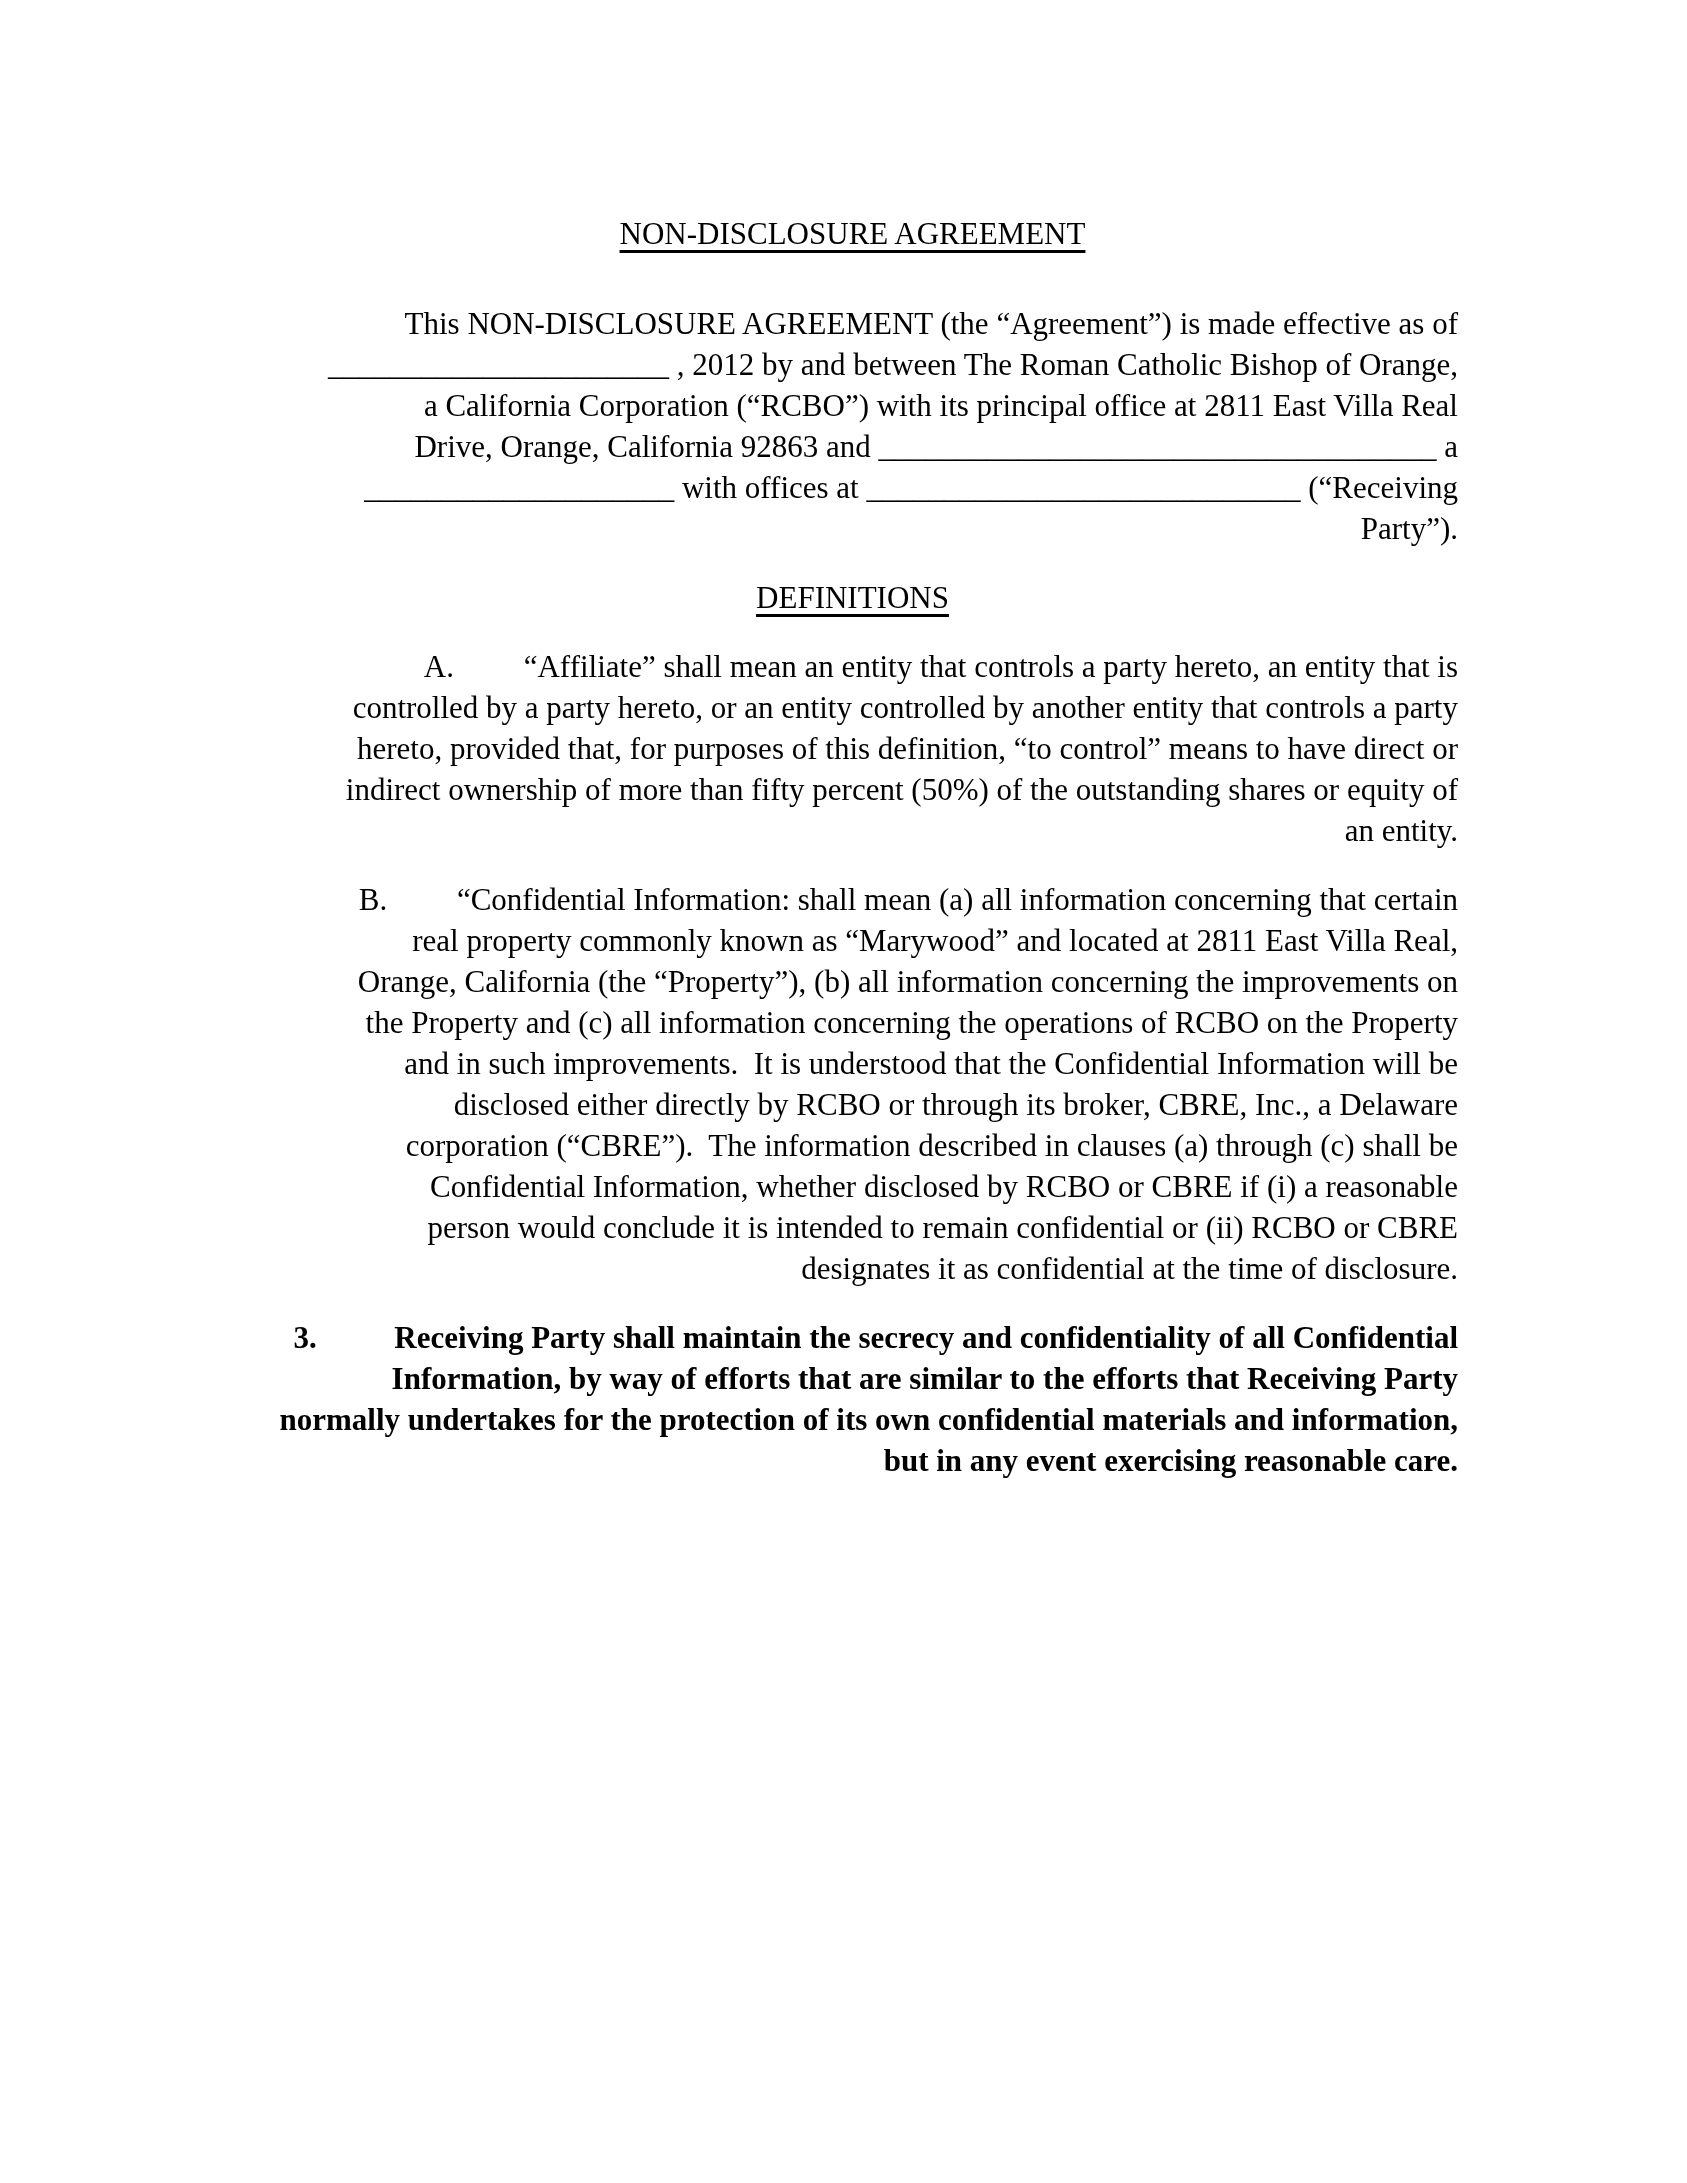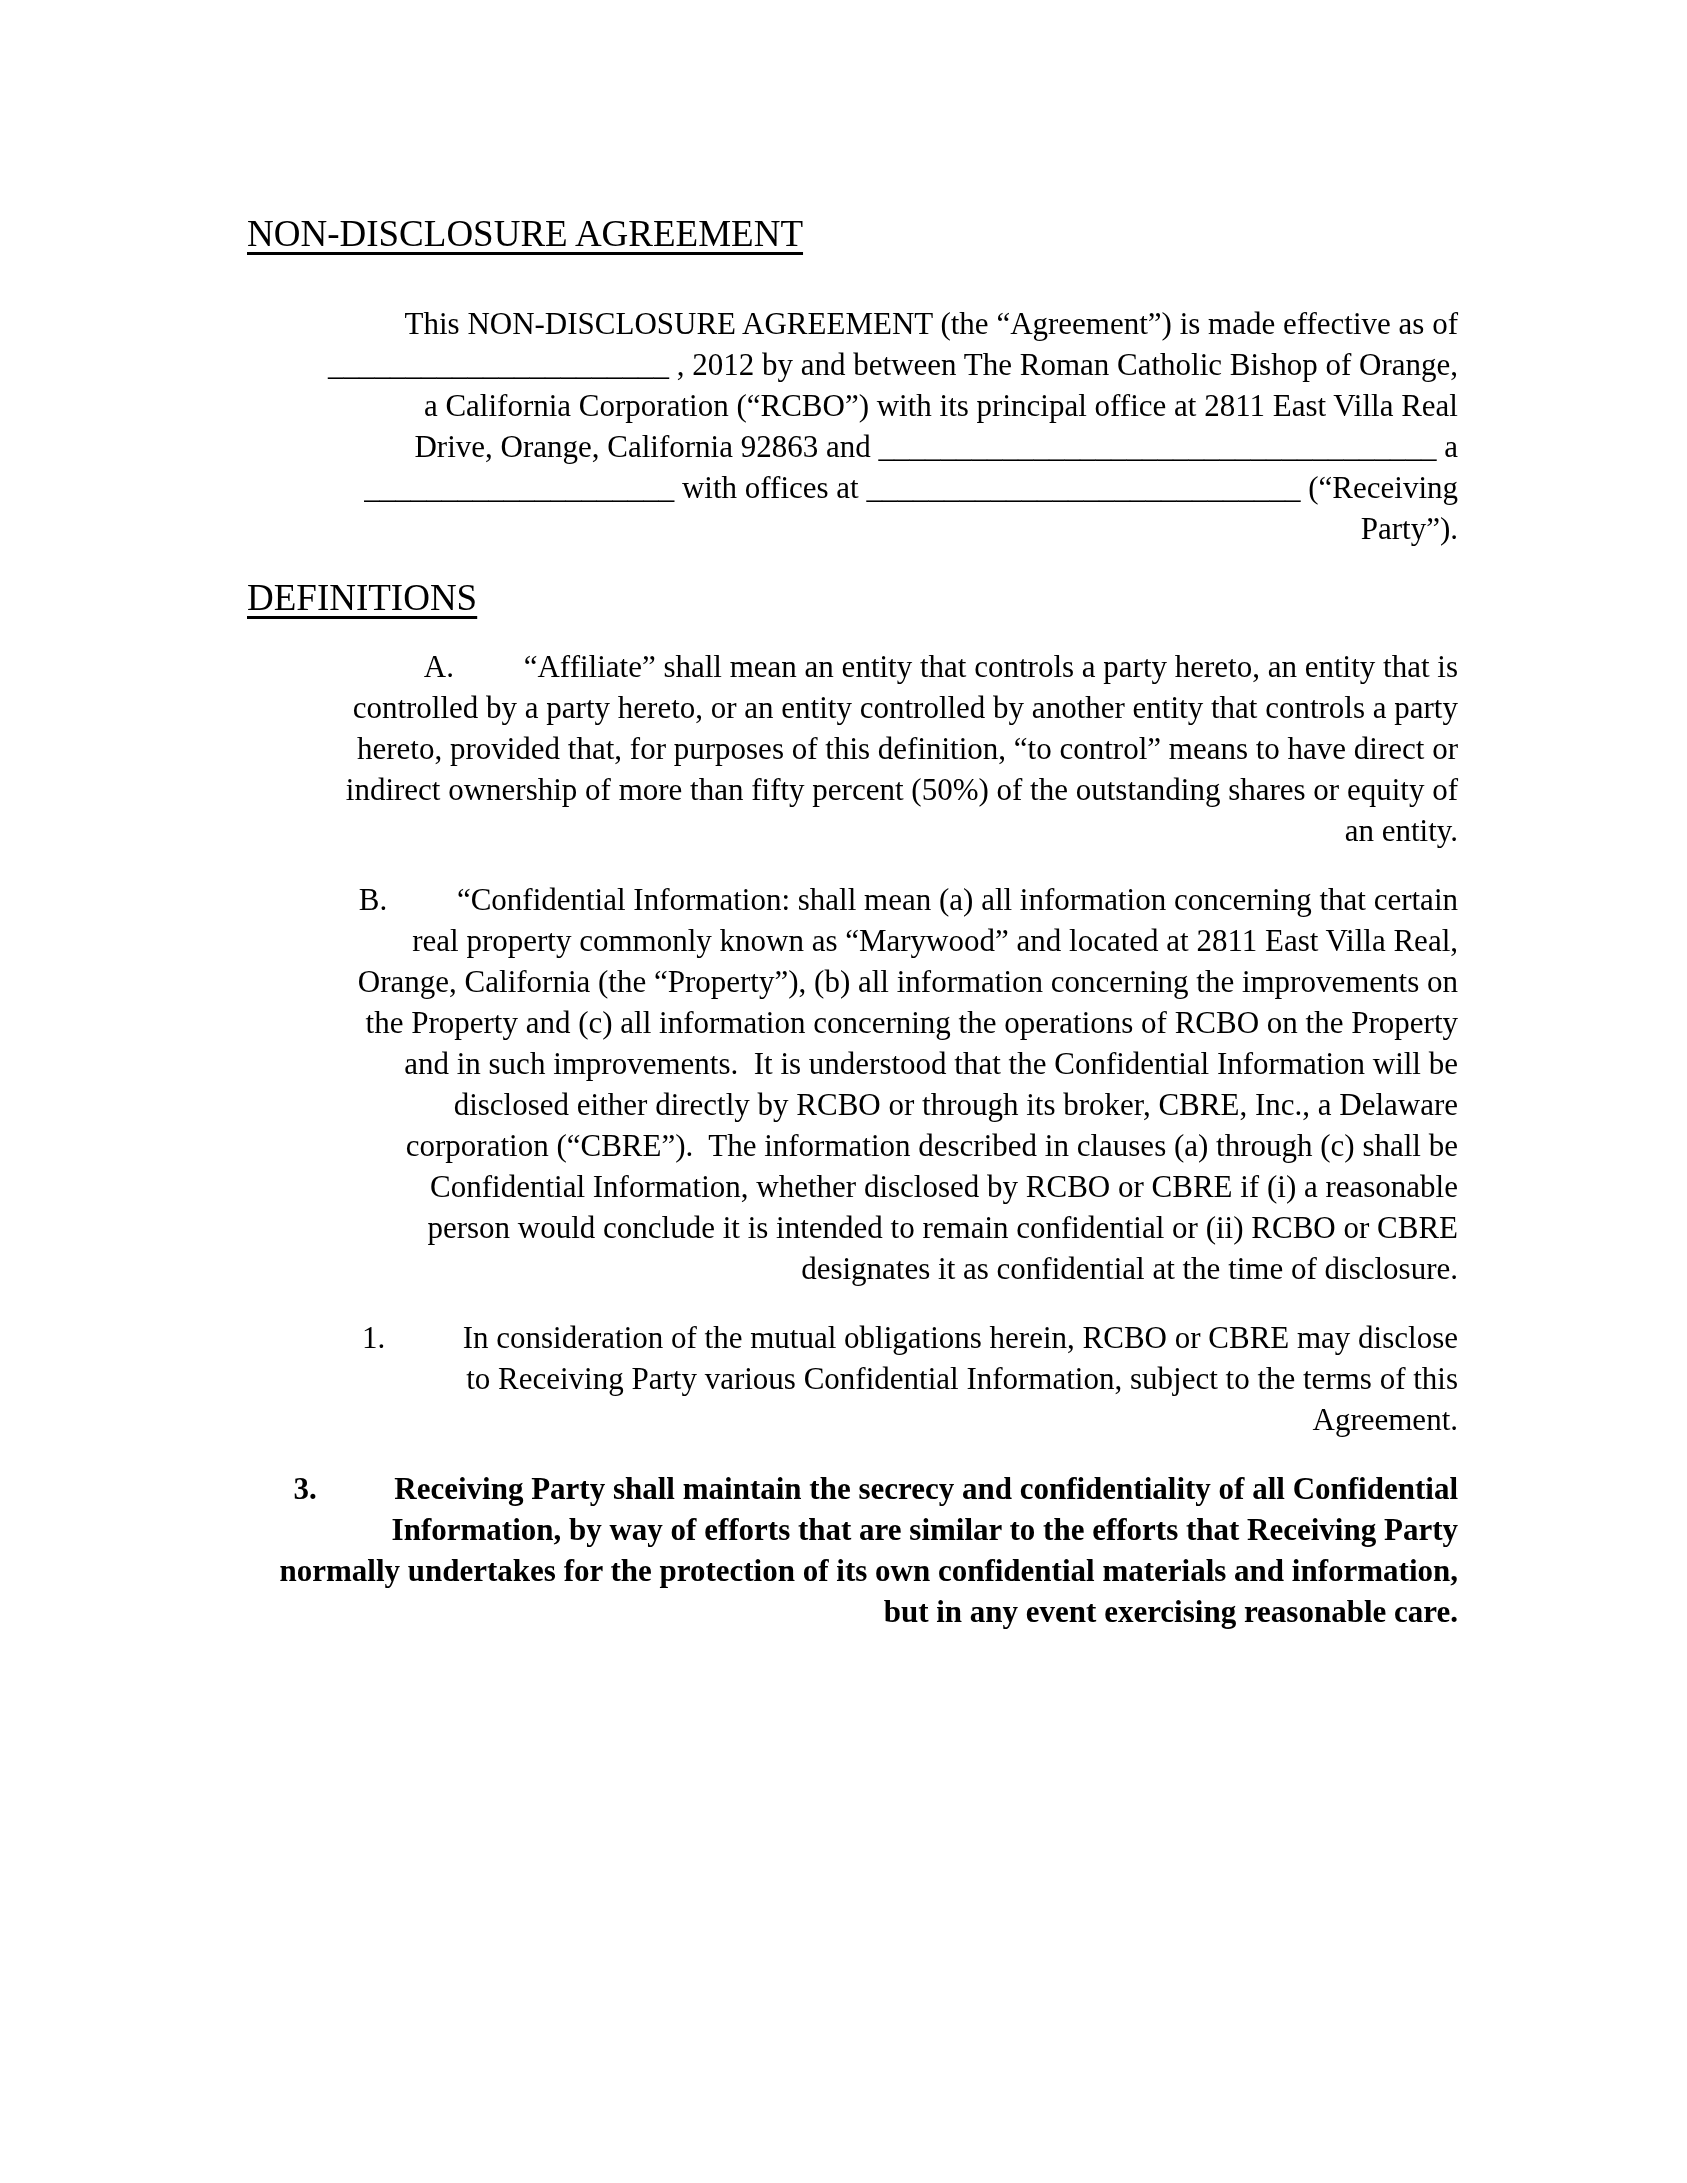--- a/index.html
+++ b/index.html
@@ -13,24 +13,24 @@
     height: 2184px;
     font-family: "Liberation Serif", "DejaVu Serif", serif;
     overflow: hidden;
   }
   .page {
     box-sizing: content-box;
     width: 1211px;
     padding: 213px 0 0 247px;
   }
   .doc-heading {
-    font-size: 37px;
+    font-size: 31px;
     line-height: 41px;
     font-weight: normal;
-    text-align: left;
+    text-align: center;
     text-decoration: underline;
     text-decoration-thickness: 2.6px;
     text-underline-offset: 6.1px;
     white-space: pre;
     margin: 0 0 28px 0;
   }
   h1.doc-heading {
     margin-bottom: 49px;
   }
   .para {
@@ -72,23 +72,20 @@
 Orange, California (the “Property”), (b) all information concerning the improvements on
 the Property and (c) all information concerning the operations of RCBO on the Property
 and in such improvements.  It is understood that the Confidential Information will be
 disclosed either directly by RCBO or through its broker, CBRE, Inc., a Delaware
 corporation (“CBRE”).  The information described in clauses (a) through (c) shall be
 Confidential Information, whether disclosed by RCBO or CBRE if (i) a reasonable
 person would conclude it is intended to remain confidential or (ii) RCBO or CBRE
 designates it as confidential at the time of disclosure.</div>
 
 
-  <div class="para">1.          In consideration of the mutual obligations herein, RCBO or CBRE may disclose
-to Receiving Party various Confidential Information, subject to the terms of this
-Agreement.</div>
 
 
   <div class="para">3.          Receiving Party shall maintain the secrecy and confidentiality of all Confidential
 Information, by way of efforts that are similar to the efforts that Receiving Party
 normally undertakes for the protection of its own confidential materials and information,
 but in any event exercising reasonable care.</div>
 
 </div>
 
 

